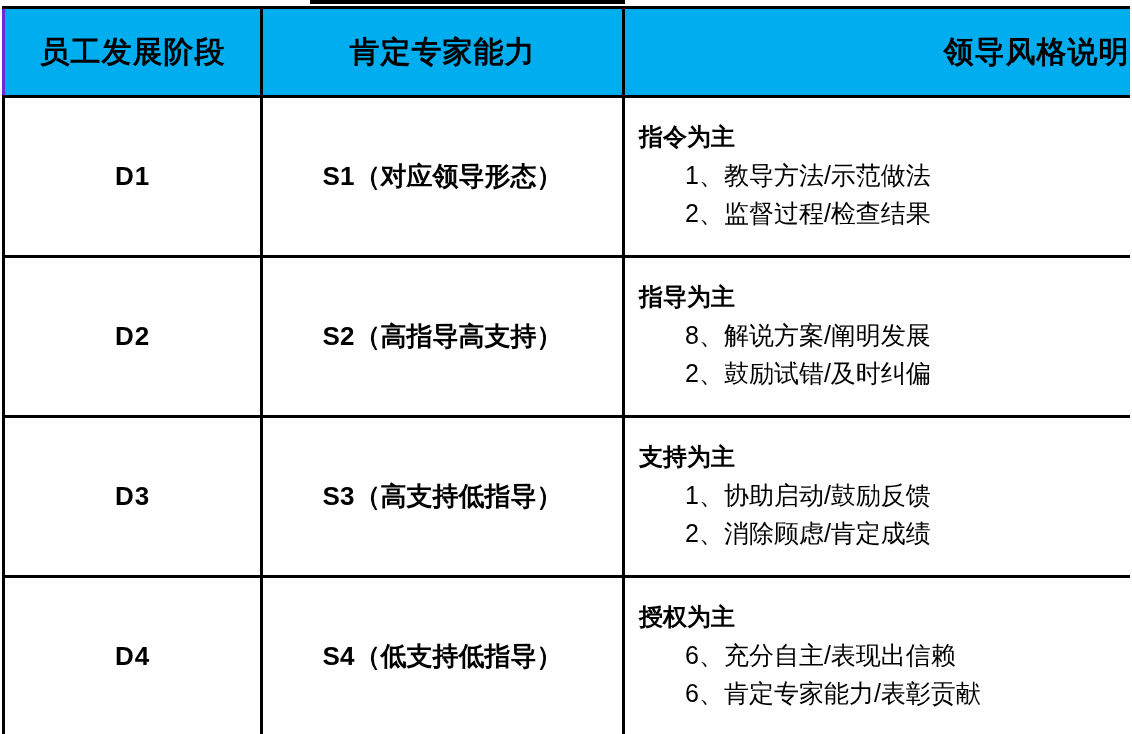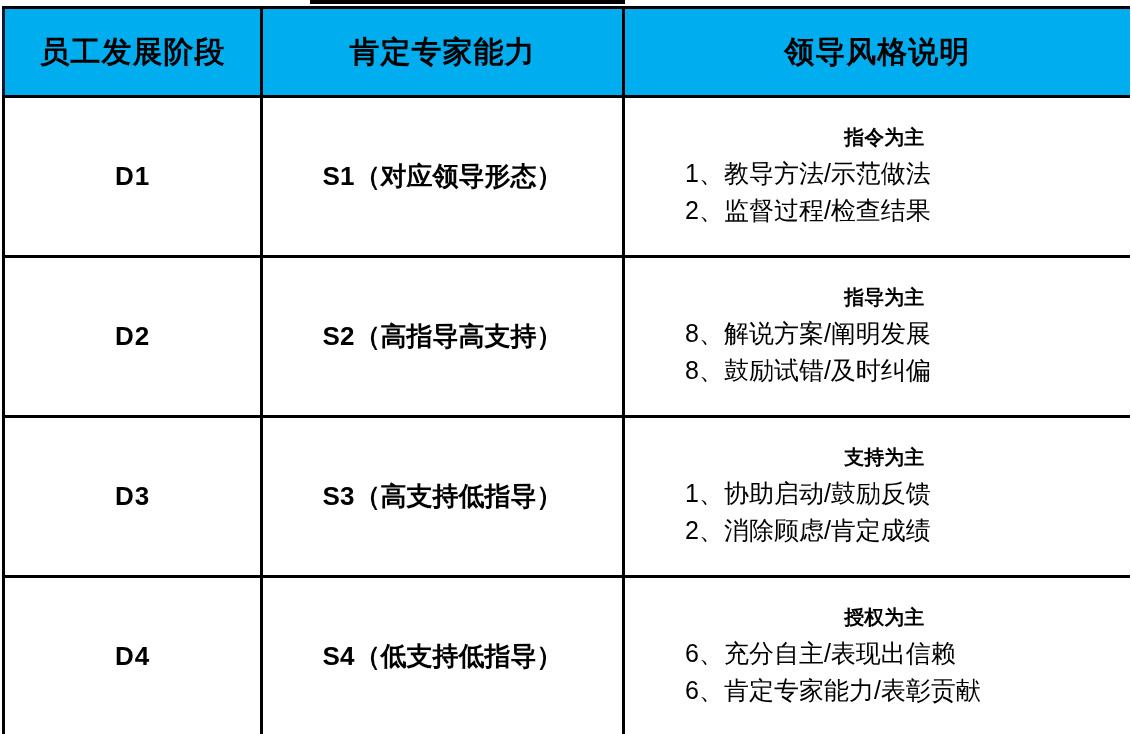--- a/index.html
+++ b/index.html
@@ -48,43 +48,42 @@
 
   thead th {
     background: #00AEEF;
     height: 86px;
     text-align: center;
     font-size: 30px;
     font-weight: bold;
     letter-spacing: 1px;
     border-top: none;
   }
-  thead th.h1 { border-left: 3px solid #0f172a; }
-  thead th.h3 { border-right: none; }
+  thead th.h1 { border-left: 3px solid #6d28d9; }
+  thead th.h3 { border-right: none; text-align: right; }
 
   tbody td.stage,
   tbody td.style {
     text-align: center;
     font-size: 26px;
     font-weight: bold;
   }
   tbody td.stage {
     letter-spacing: 1px;
   }
   tbody tr { height: 160px; }
   tbody td.desc {
     padding: 10px 0 10px 14px;
     border-right: none;
   }
   .desc-title {
-    font-size: 20px;
+    font-size: 24px;
     font-weight: bold;
     line-height: 1.35;
     margin-bottom: 4px;
-    text-align: center;
   }
   .desc-line {
     font-size: 25px;
     line-height: 1.5;
     padding-left: 46px;
     white-space: nowrap;
   }
 </style>
 </head>
 <body>
@@ -117,21 +116,21 @@
           <div class="desc-line">2、监督过程/检查结果</div>
         </td>
       </tr>
 
       <tr>
         <td class="stage">D2</td>
         <td class="style">S2（高指导高支持）</td>
         <td class="desc">
           <div class="desc-title">指导为主</div>
           <div class="desc-line">8、解说方案/阐明发展</div>
-          <div class="desc-line">8、鼓励试错/及时纠偏</div>
+          <div class="desc-line">2、鼓励试错/及时纠偏</div>
         </td>
       </tr>
 
       <tr>
         <td class="stage">D3</td>
         <td class="style">S3（高支持低指导）</td>
         <td class="desc">
           <div class="desc-title">支持为主</div>
           <div class="desc-line">1、协助启动/鼓励反馈</div>
           <div class="desc-line">2、消除顾虑/肯定成绩</div>

